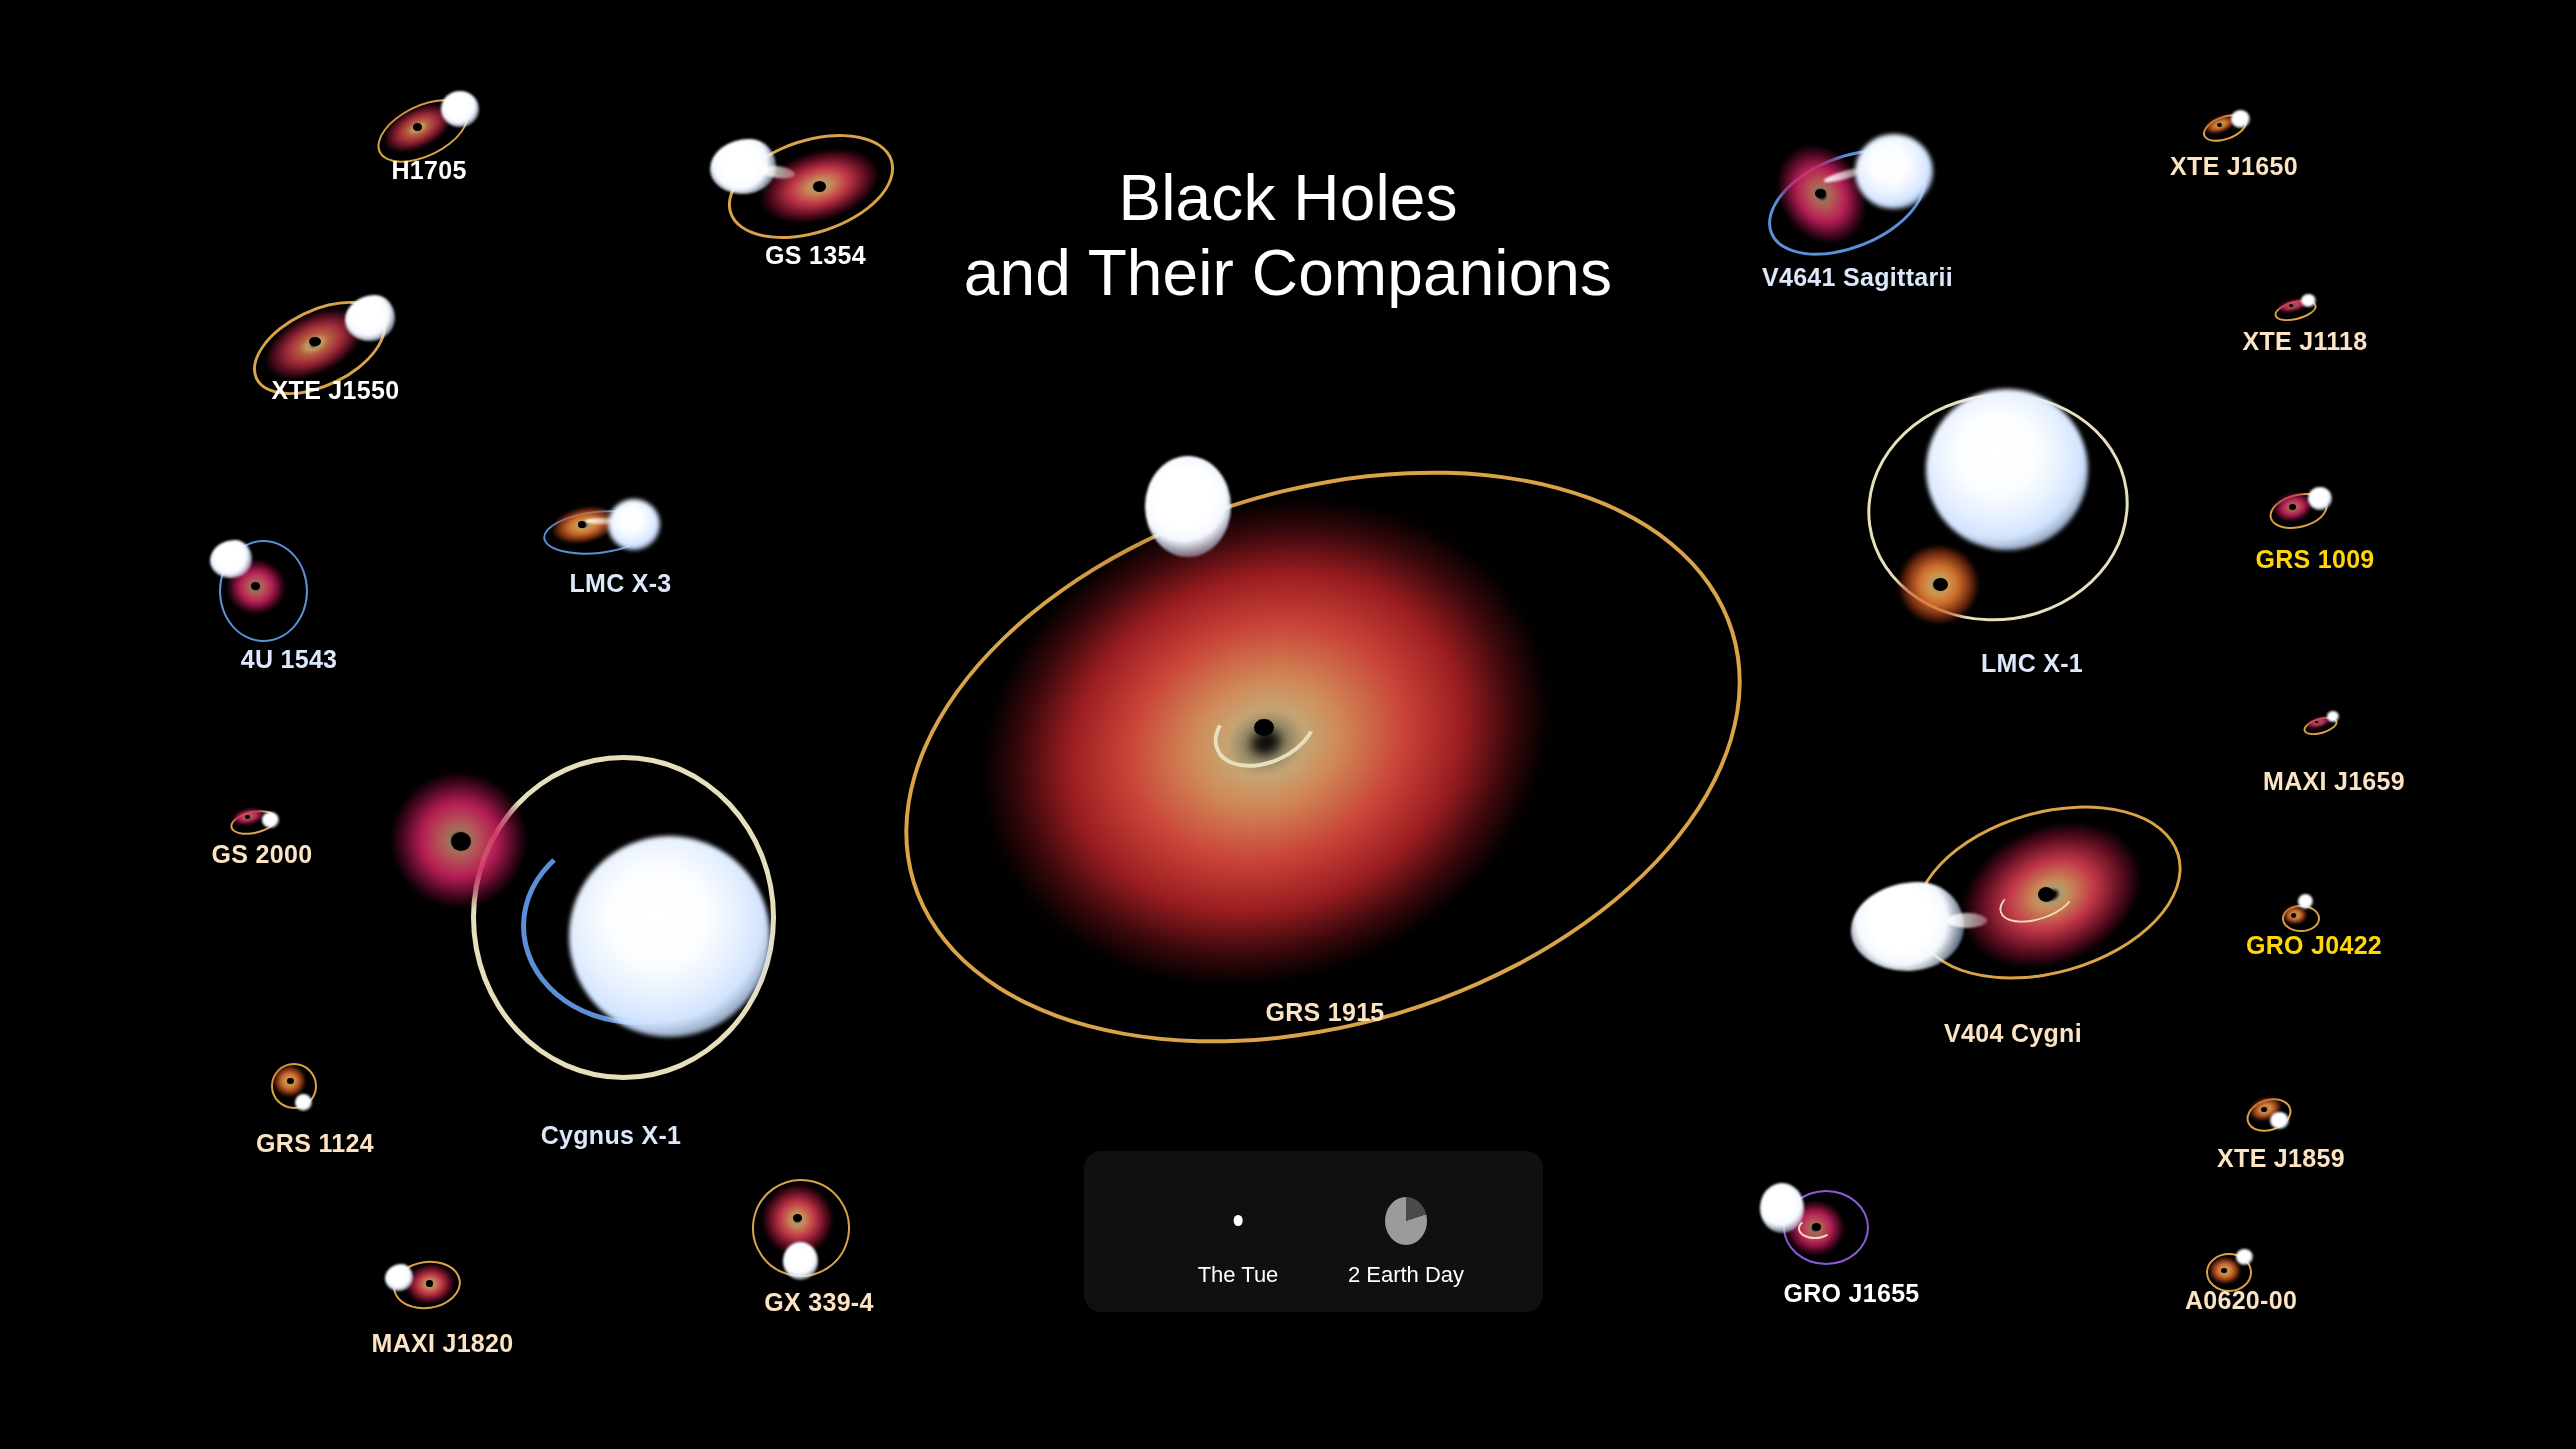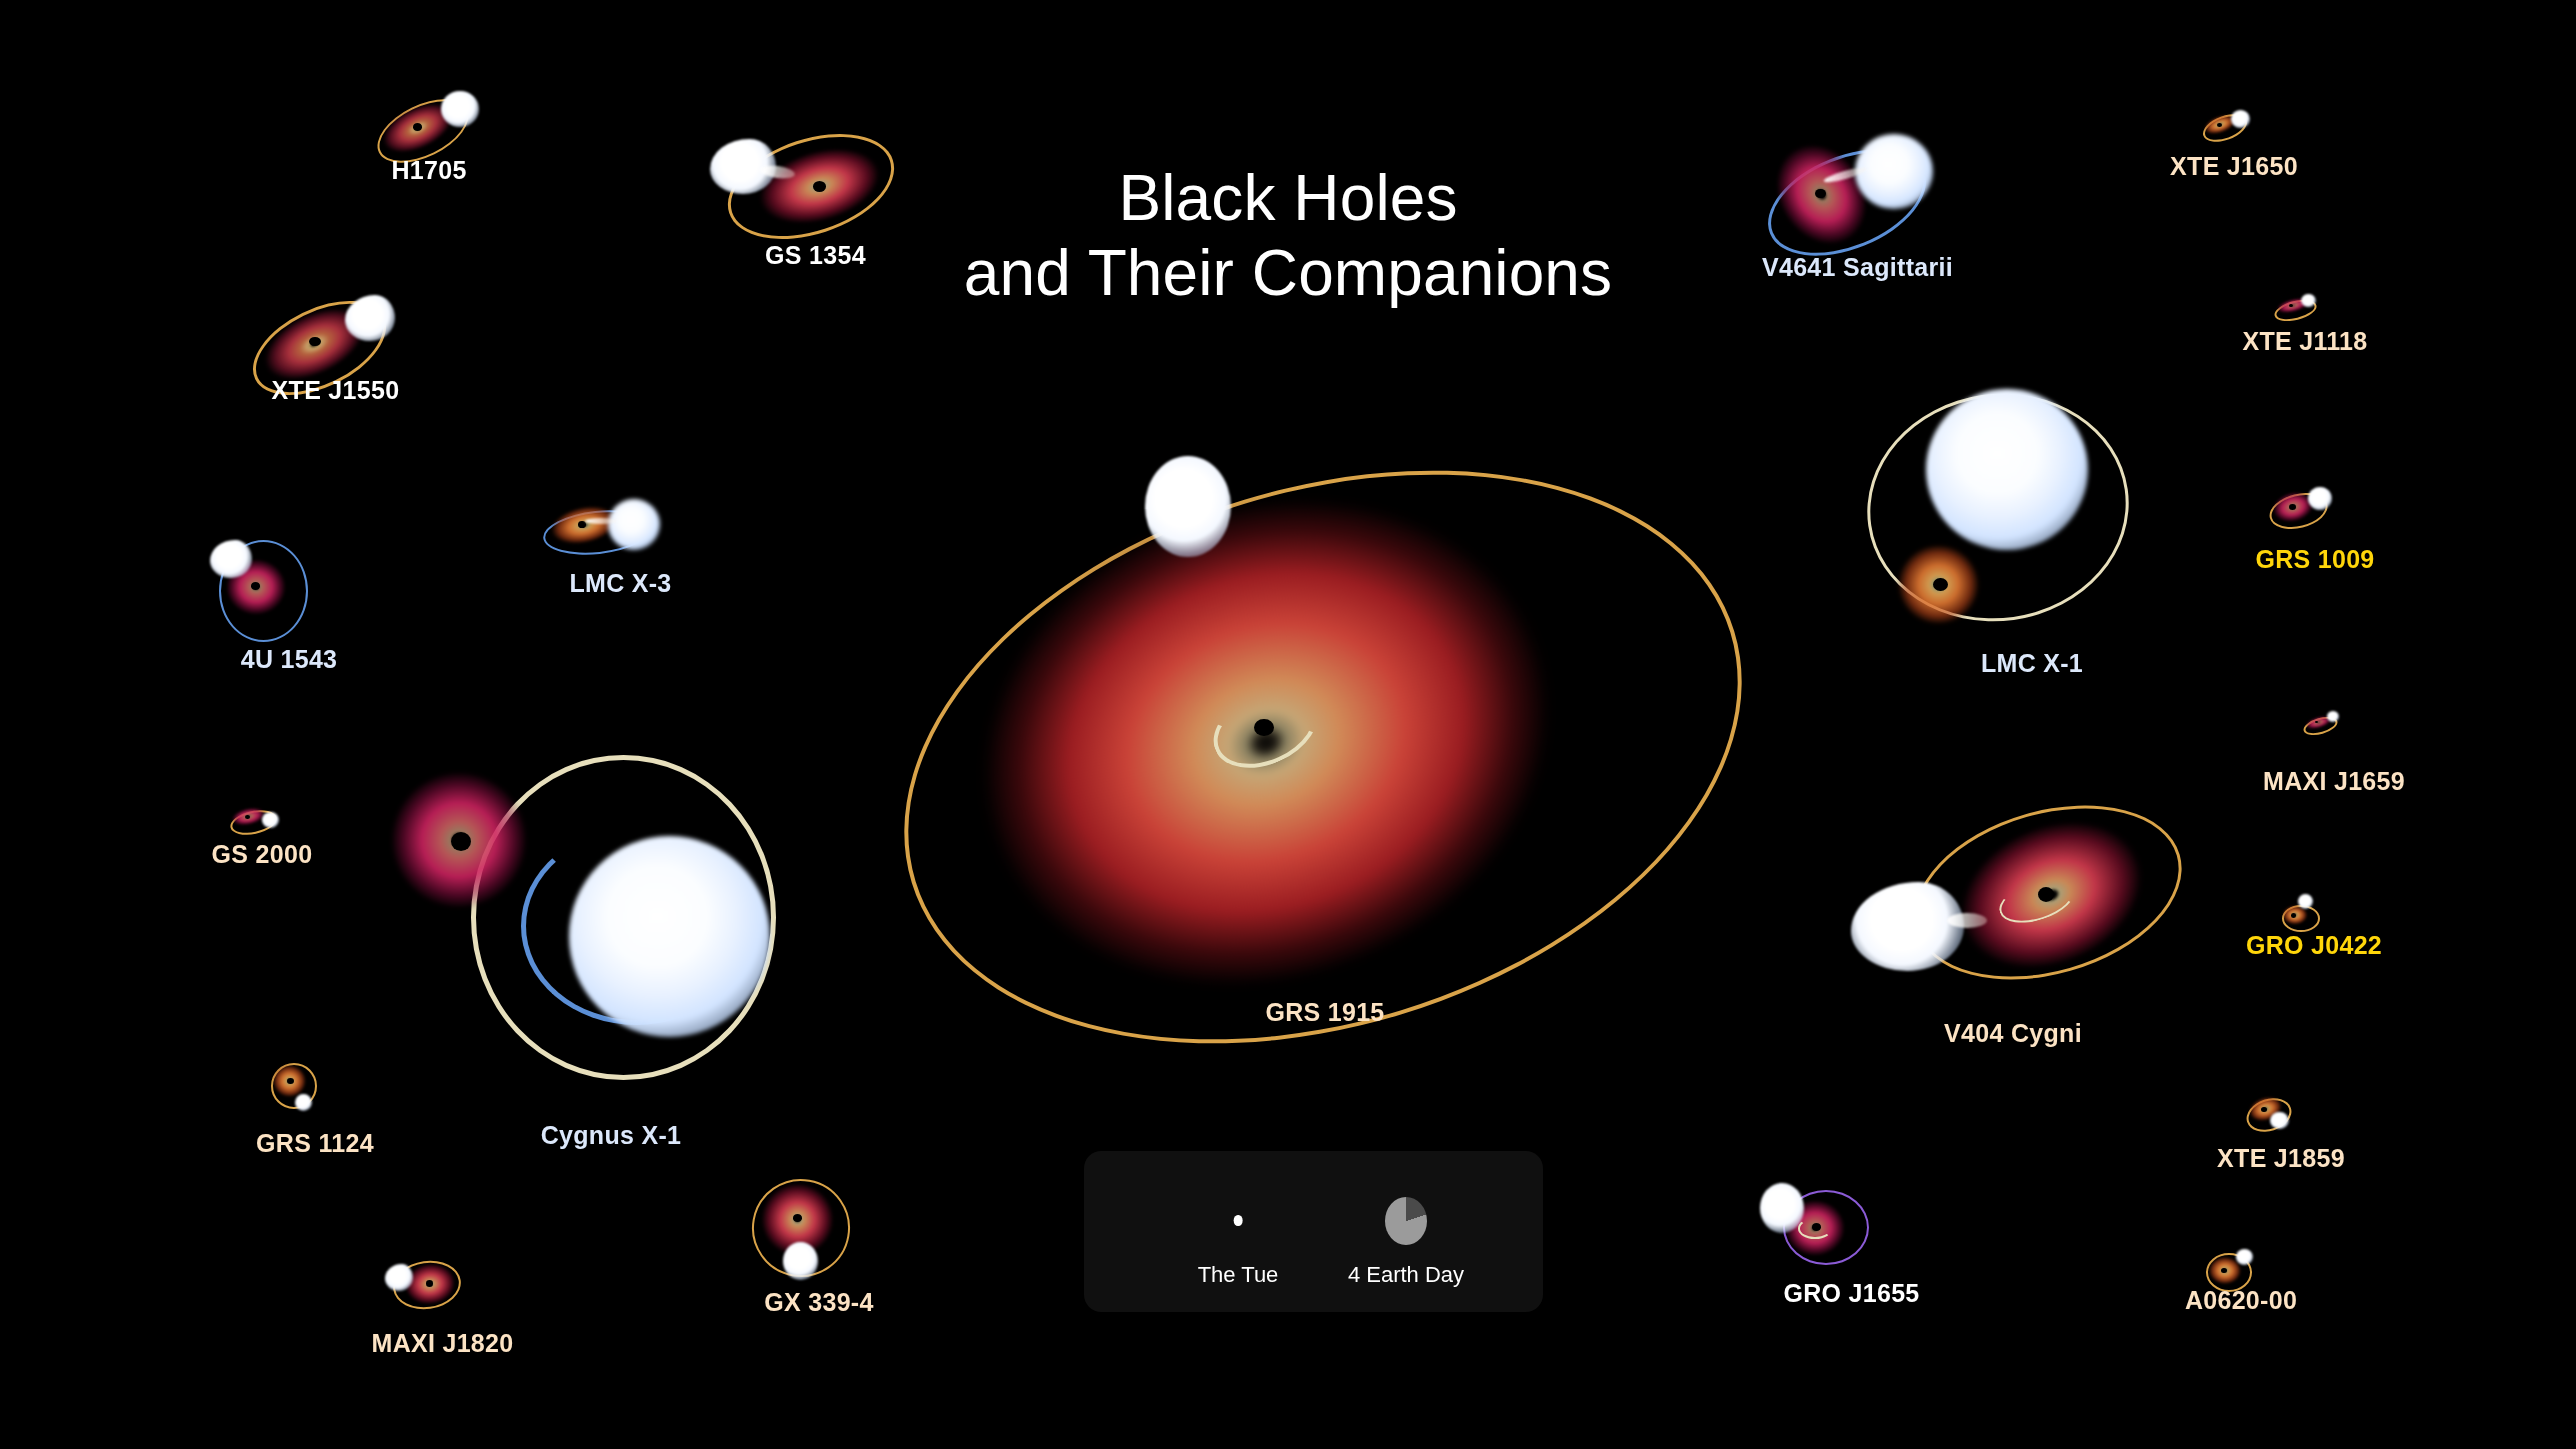--- a/index.html
+++ b/index.html
@@ -173,21 +173,21 @@
     <div class="star teardrop" style="left:110px;top:13.4px;width:50px;height:46px;"></div>
     <div class="lbl white" style="top:94px;">XTE J1550</div>
   </div>
 
   <div class="sys" style="left:1737px;top:121px;width:241px;height:201px;">
     <div class="orbit blue" style="left:27px;top:35px;width:160px;height:87px;border-width:3.4px;transform:rotate(-22deg);"></div>
     <div class="disk magenta" style="left:29.5px;top:29.5px;width:109px;height:87px;transform:rotate(58deg);"></div>
     <div class="bh" style="left:78px;top:68px;width:10.7px;height:9.4px;"></div>
     <div class="star blue" style="left:118px;top:13.4px;width:78px;height:75px;"></div>
     <div class="stream" style="left:86px;top:50px;width:44px;height:8px;transform:rotate(-16deg);"></div>
-    <div class="lbl blue" style="top:132px;">V4641 Sagittarii</div>
+    <div class="lbl blue" style="top:142px;">V4641 Sagittarii</div>
   </div>
 
   <div class="sys" style="left:2167px;top:101px;width:134px;height:107px;">
     <div class="orbit gold" style="left:35px;top:14.8px;width:42px;height:20px;border-width:2px;transform:rotate(-20deg);"></div>
     <div class="disk orange" style="left:36px;top:14.8px;width:34px;height:17.4px;transform:rotate(-20deg);"></div>
     <div class="bh" style="left:50px;top:21.5px;width:4.7px;height:4px;"></div>
     <div class="star" style="left:64px;top:9.4px;width:19px;height:17.4px;"></div>
     <div class="lbl cream" style="top:51px;">XTE J1650</div>
   </div>
 
@@ -335,18 +335,18 @@
 
   <div id="legend" style="left:1084px;top:1151px;width:459px;height:161px;">
 
     <div class="leg-item" style="left:87px;top:0;width:134px;height:161px;">
       <div id="sun-dot" style="top:64px;"></div>
       <div class="cap" style="top:111px;">The Tue</div>
     </div>
 
     <div class="leg-item" style="left:248px;top:0;width:148px;height:161px;">
       <div id="day-pie" style="top:46px;"></div>
-      <div class="cap" style="top:111px;">4 Earth Day</div>
+      <div class="cap" style="top:111px;">2 Earth Day</div>
     </div>
   </div>
 
 </div>
 
 
 </body></html>

